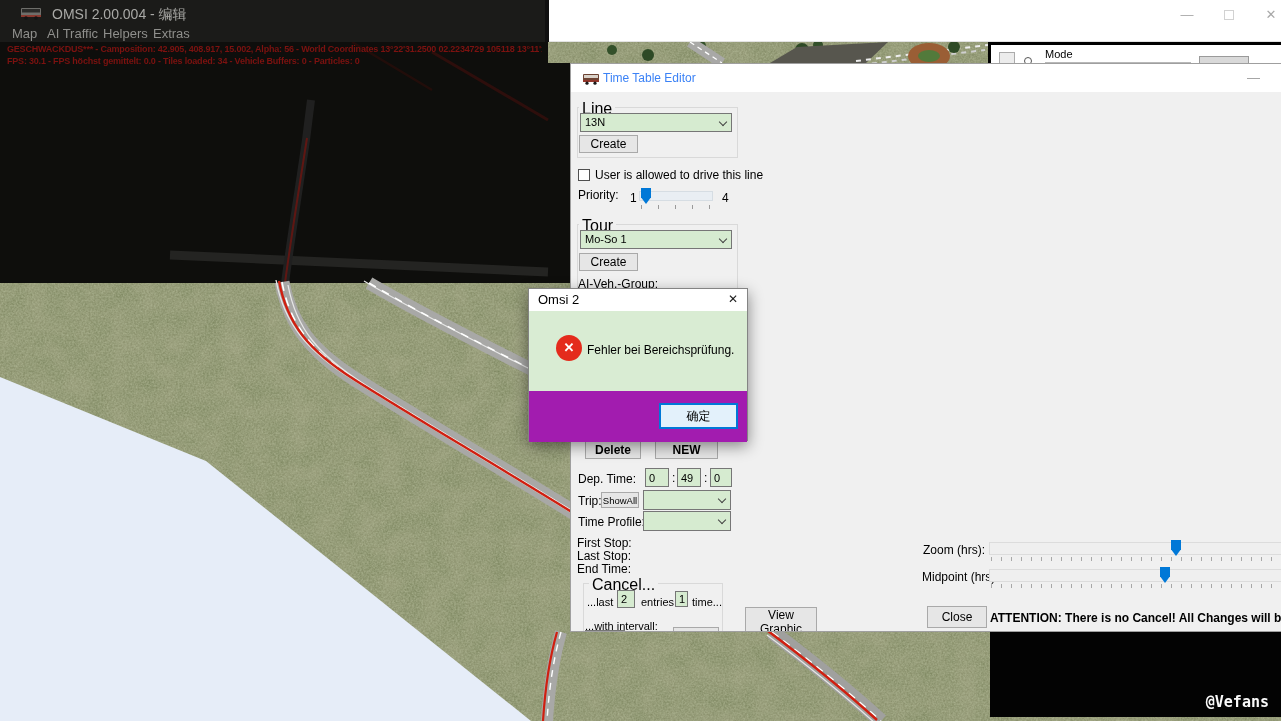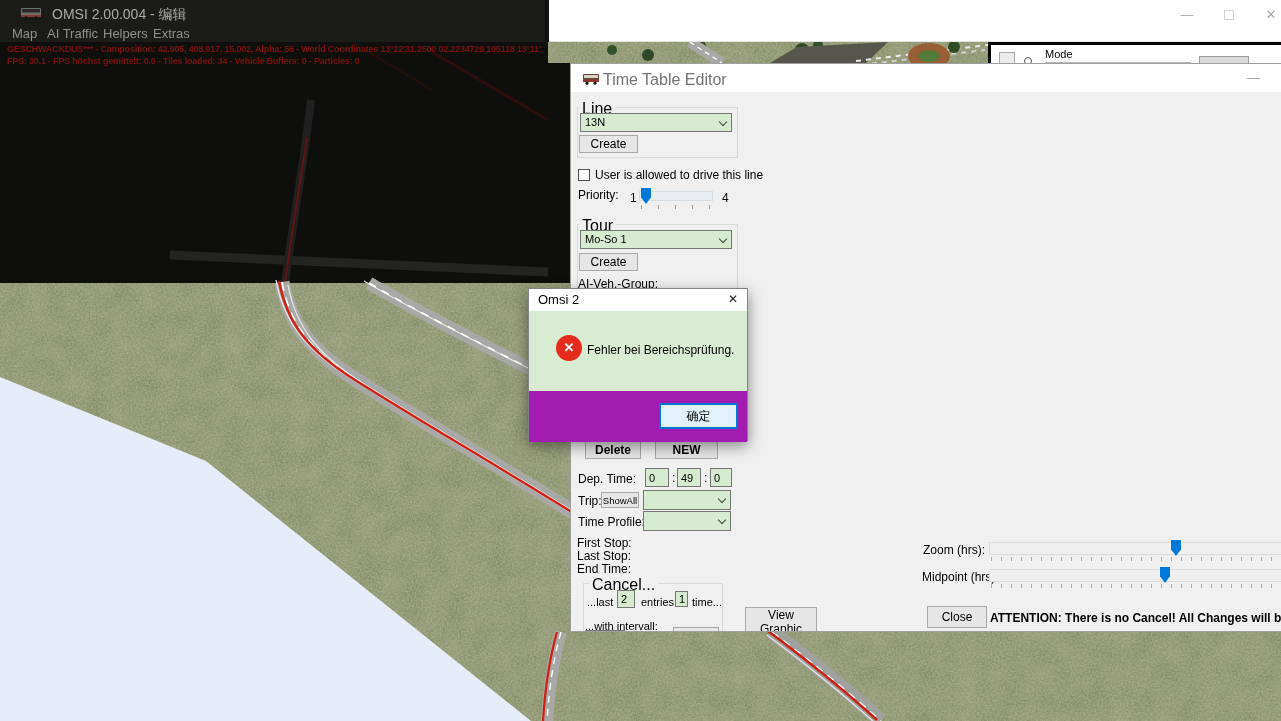--- a/index.html
+++ b/index.html
@@ -30,21 +30,21 @@
   #mode-panel { left:988px; top:42px; width:293px; height:21px; background:#fff; border-top:3px solid #000; border-left:3px solid #000; overflow:hidden; }
   #mode-graybox { position:absolute; left:8px; top:7px; width:16px; height:14px; background:#ececec; border:1px solid #ababab; }
   #mode-radio { position:absolute; left:33px; top:12px; width:8px; height:8px; border:1px solid #555; border-radius:50%; background:#fff; }
   #mode-label { position:absolute; left:54px; top:3px; font-size:11px; }
   #mode-line { position:absolute; left:54px; top:17px; width:146px; height:1px; background:#b8b8b8; }
   #mode-btn { position:absolute; left:208px; top:11px; width:50px; height:12px; background:#d9d9d9; border:1px solid #9a9a9a; }
 
   
   #editor { left:570px; top:63px; width:711px; height:569px; background:#f0f0f0; border:1px solid #9f9f9f; border-right:none; overflow:hidden; }
   #editor-titlebar { position:absolute; left:0; top:0; width:711px; height:28px; background:#ffffff; }
-  #editor-title { position:absolute; left:32px; top:7px; font-size:16px; color:#737373; }
+  #editor-title { position:absolute; left:32px; top:7px; font-size:12px; color:#3b82f6; }
   #editor-min { position:absolute; left:676px; top:6px; color:#9b9b9b; font-size:13px; }
   #bus-icon { position:absolute; left:12px; top:8px; width:16px; height:13px; }
 
   .groupbox { position:absolute; border:1px solid #d9d9d9; }
   .group-label { position:absolute; font-size:16px; background:#f0f0f0; padding:0 3px; }
   .label { position:absolute; font-size:12px; white-space:nowrap; }
   .small-label { position:absolute; font-size:11px; white-space:nowrap; }
 
   .combo { position:absolute; background:#d6ebd0; border:1px solid #767676; font-size:11px; line-height:17px; padding-left:4px; }
   .combo .chev { position:absolute; right:5px; top:5px; width:6px; height:6px; border-right:1.4px solid #424242; border-bottom:1.4px solid #424242; transform:rotate(45deg); }
@@ -277,20 +277,23 @@
     <div class="ticks" style="left:420px;top:493px;width:291px"></div>
 
     <span class="label" style="left:351px;top:506px">Midpoint (hrs):</span>
     <div class="slider-track" style="left:418px;top:505px;width:293px;height:13px"></div>
     <div class="slider-thumb" style="left:589px;top:503px"></div>
     <div class="ticks" style="left:420px;top:520px;width:291px"></div>
 
     <span id="attention">ATTENTION: There is no Cancel! All Changes will be assigne</span>
   </div>
 
+  <div class="abs" id="blackbox">
+    <span id="watermark">@Vefans</span>
+  </div>
 
   <div class="abs" id="dialog">
     <div id="dialog-titlebar">
       <span id="dialog-title">Omsi 2</span>
       <span id="dialog-close">✕</span>
     </div>
     <div id="dialog-body">
       <span id="error-icon">✕</span>
       <span id="dialog-msg">Fehler bei Bereichsprüfung.</span>
     </div>

